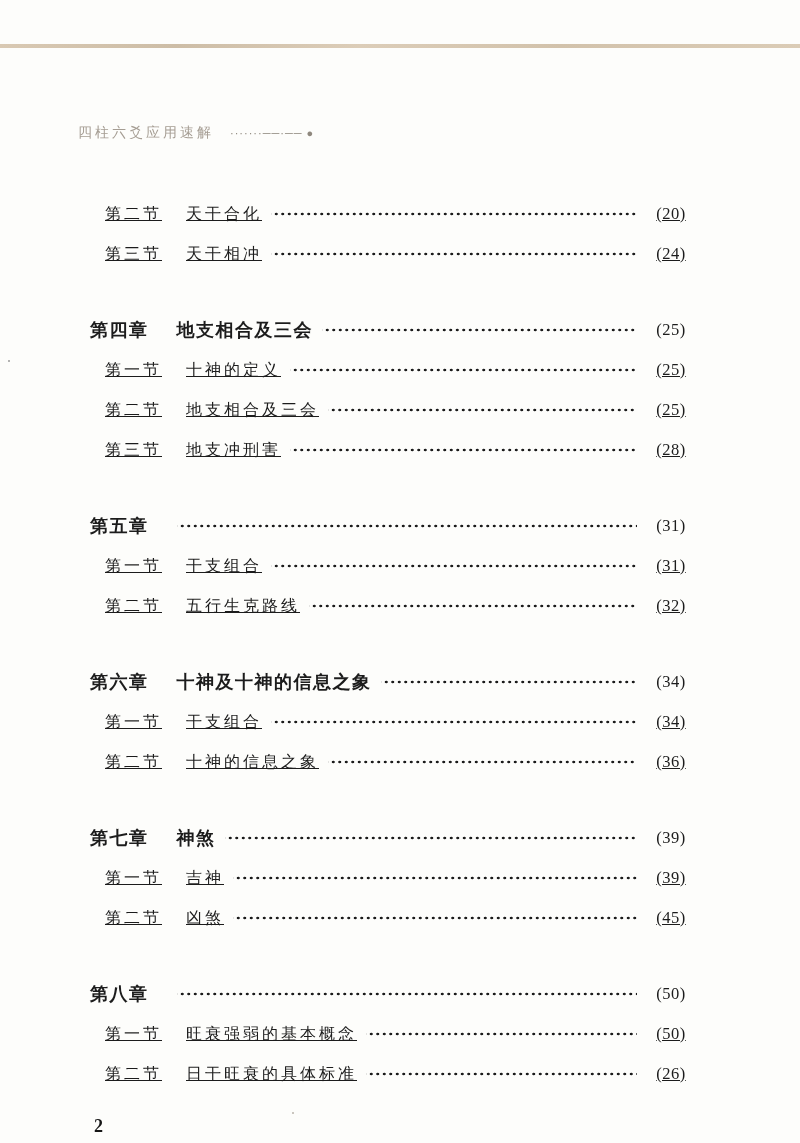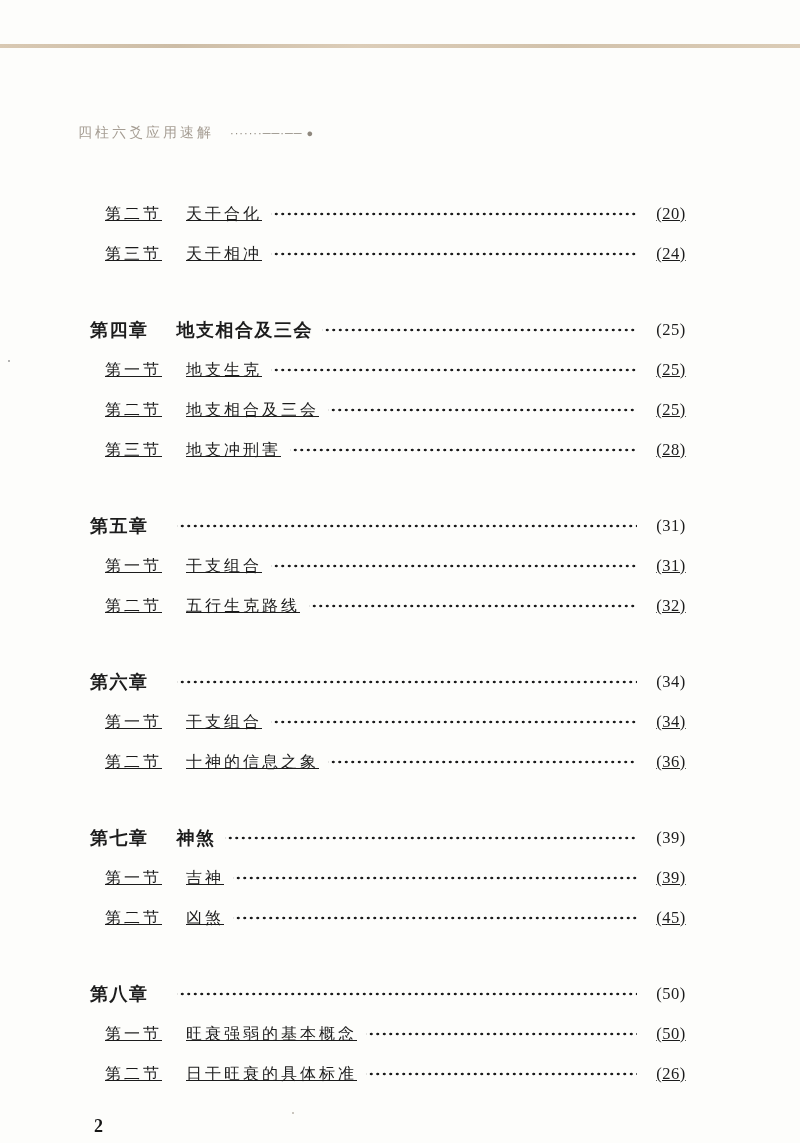--- a/index.html
+++ b/index.html
@@ -149,21 +149,21 @@
       </div>
       <div class="toc-group">
         <div class="toc-row chapter">
     <span class="entry-label">第四章</span>
     <span class="entry-title">地支相合及三会</span>
     <span class="dot-leader"></span>
     <span class="entry-page">(25)</span>
   </div>
         <div class="toc-row section">
     <span class="entry-label">第一节</span>
-    <span class="entry-title">地支生克</span>
+    <span class="entry-title">十神的定义</span>
     <span class="dot-leader"></span>
     <span class="entry-page">(25)</span>
   </div>
         <div class="toc-row section">
     <span class="entry-label">第二节</span>
     <span class="entry-title">地支相合及三会</span>
     <span class="dot-leader"></span>
     <span class="entry-page">(25)</span>
   </div>
         <div class="toc-row section">
@@ -188,20 +188,21 @@
         <div class="toc-row section">
     <span class="entry-label">第二节</span>
     <span class="entry-title">五行生克路线</span>
     <span class="dot-leader"></span>
     <span class="entry-page">(32)</span>
   </div>
       </div>
       <div class="toc-group">
         <div class="toc-row chapter">
     <span class="entry-label">第六章</span>
+    <span class="entry-title">十神及十神的信息之象</span>
     <span class="dot-leader"></span>
     <span class="entry-page">(34)</span>
   </div>
         <div class="toc-row section">
     <span class="entry-label">第一节</span>
     <span class="entry-title">干支组合</span>
     <span class="dot-leader"></span>
     <span class="entry-page">(34)</span>
   </div>
         <div class="toc-row section">

